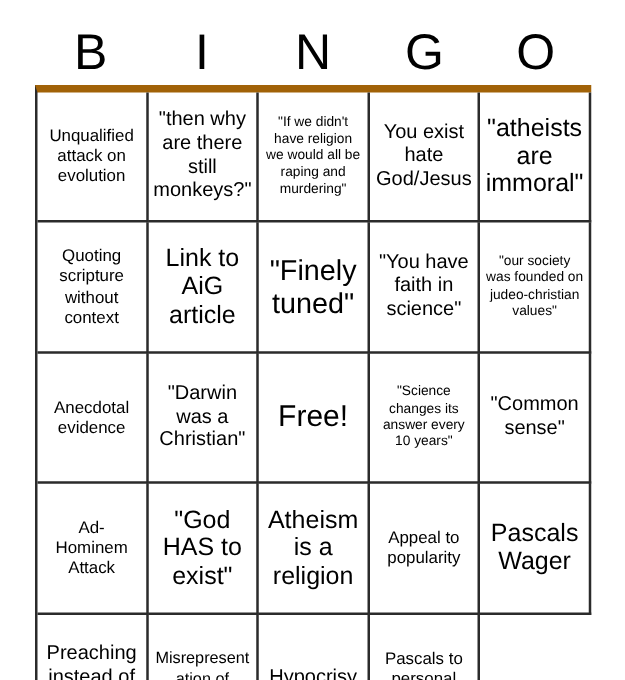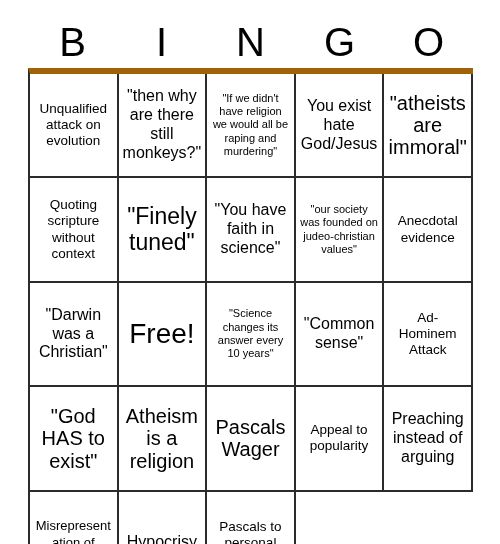--- a/index.html
+++ b/index.html
@@ -71,21 +71,21 @@
     overflow-wrap: break-word;
     hyphens: manual;
   }
   
   .fs-xs  { font-size: 13px;  line-height: 1.25; }
   .fs-sm  { font-size: 11px;   line-height: 1.22; }
   .fs-md  { font-size: 13.5px; line-height: 1.2;  }
   .fs-lg  { font-size: 16px;   line-height: 1.18; }
   .fs-xl  { font-size: 20px;   line-height: 1.12; }
   .fs-xxl { font-size: 23px;   line-height: 1.1;  }
-  .fs-free{ font-size: 28px;   line-height: 1.05; }
+  .fs-free{ font-size: 24px;   line-height: 1.05; }
 </style>
 </head>
 <body>
 
 <div id="card">
 
   <div id="header-row">
     <div class="header-letter">B</div>
     <div class="header-letter">I</div>
     <div class="header-letter">N</div>
@@ -105,20 +105,23 @@
       </div>
     <div class="cell">
         <span class="cell-text fs-lg">You exist hate God/Jesus</span>
       </div>
     <div class="cell">
         <span class="cell-text fs-xl">"atheists are immoral"</span>
       </div>
 
     <div class="cell">
         <span class="cell-text fs-md">Quoting scripture without context</span>
+      </div>
+    <div class="cell">
+        <span class="cell-text fs-xl">Link to AiG article</span>
       </div>
     <div class="cell">
         <span class="cell-text fs-xxl">"Finely tuned"</span>
       </div>
     <div class="cell">
         <span class="cell-text fs-lg">"You have faith in science"</span>
       </div>
     <div class="cell">
         <span class="cell-text fs-sm">"our society was founded on judeo-christian values"</span>
       </div>
@@ -142,24 +145,24 @@
     <div class="cell">
         <span class="cell-text fs-md">Ad-Hominem Attack</span>
       </div>
     <div class="cell">
         <span class="cell-text fs-xl">"God HAS to exist"</span>
       </div>
     <div class="cell">
         <span class="cell-text fs-xl">Atheism is a religion</span>
       </div>
     <div class="cell">
-        <span class="cell-text fs-xl">Pascals Wager</span>
+        <span class="cell-text fs-md">Appeal to popularity</span>
       </div>
     <div class="cell">
-        <span class="cell-text fs-md">Appeal to popularity</span>
+        <span class="cell-text fs-xl">Pascals Wager</span>
       </div>
 
     <div class="cell">
         <span class="cell-text fs-lg">Preaching instead of arguing</span>
       </div>
     <div class="cell">
         <span class="cell-text fs-xs">Misrepresentation of science</span>
       </div>
     <div class="cell">
         <span class="cell-text fs-lg">Hypocrisy</span>

